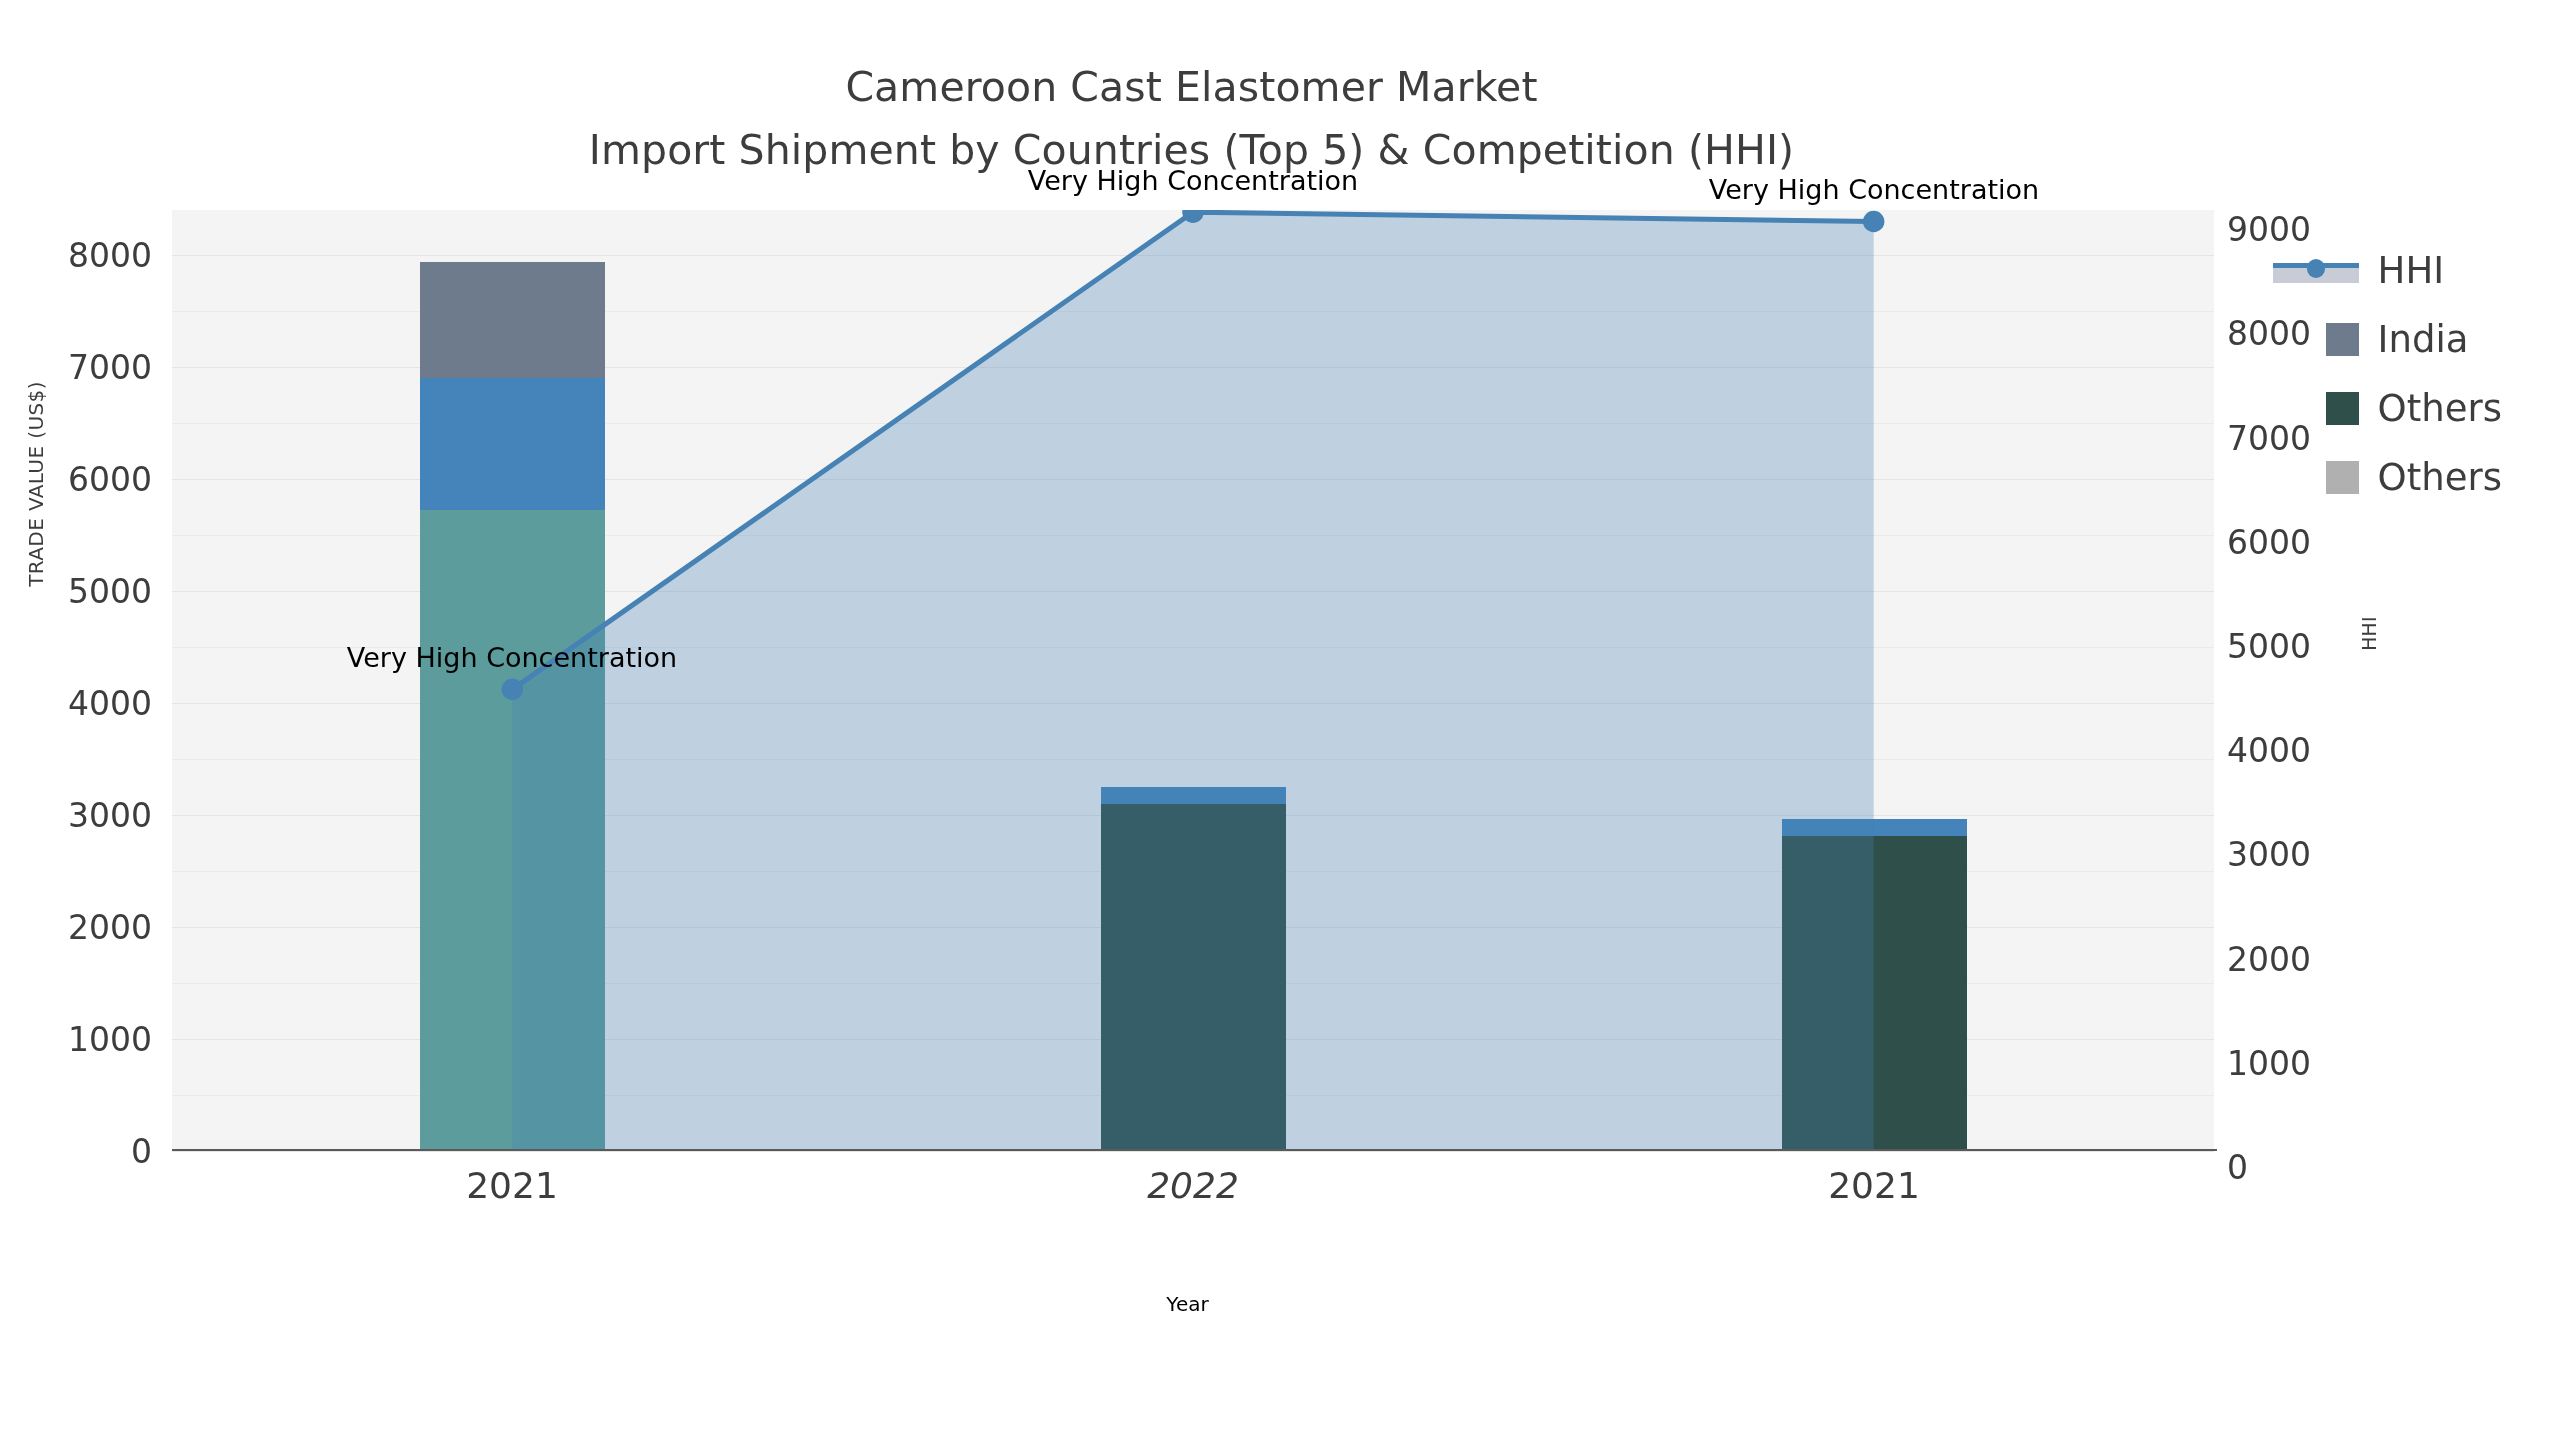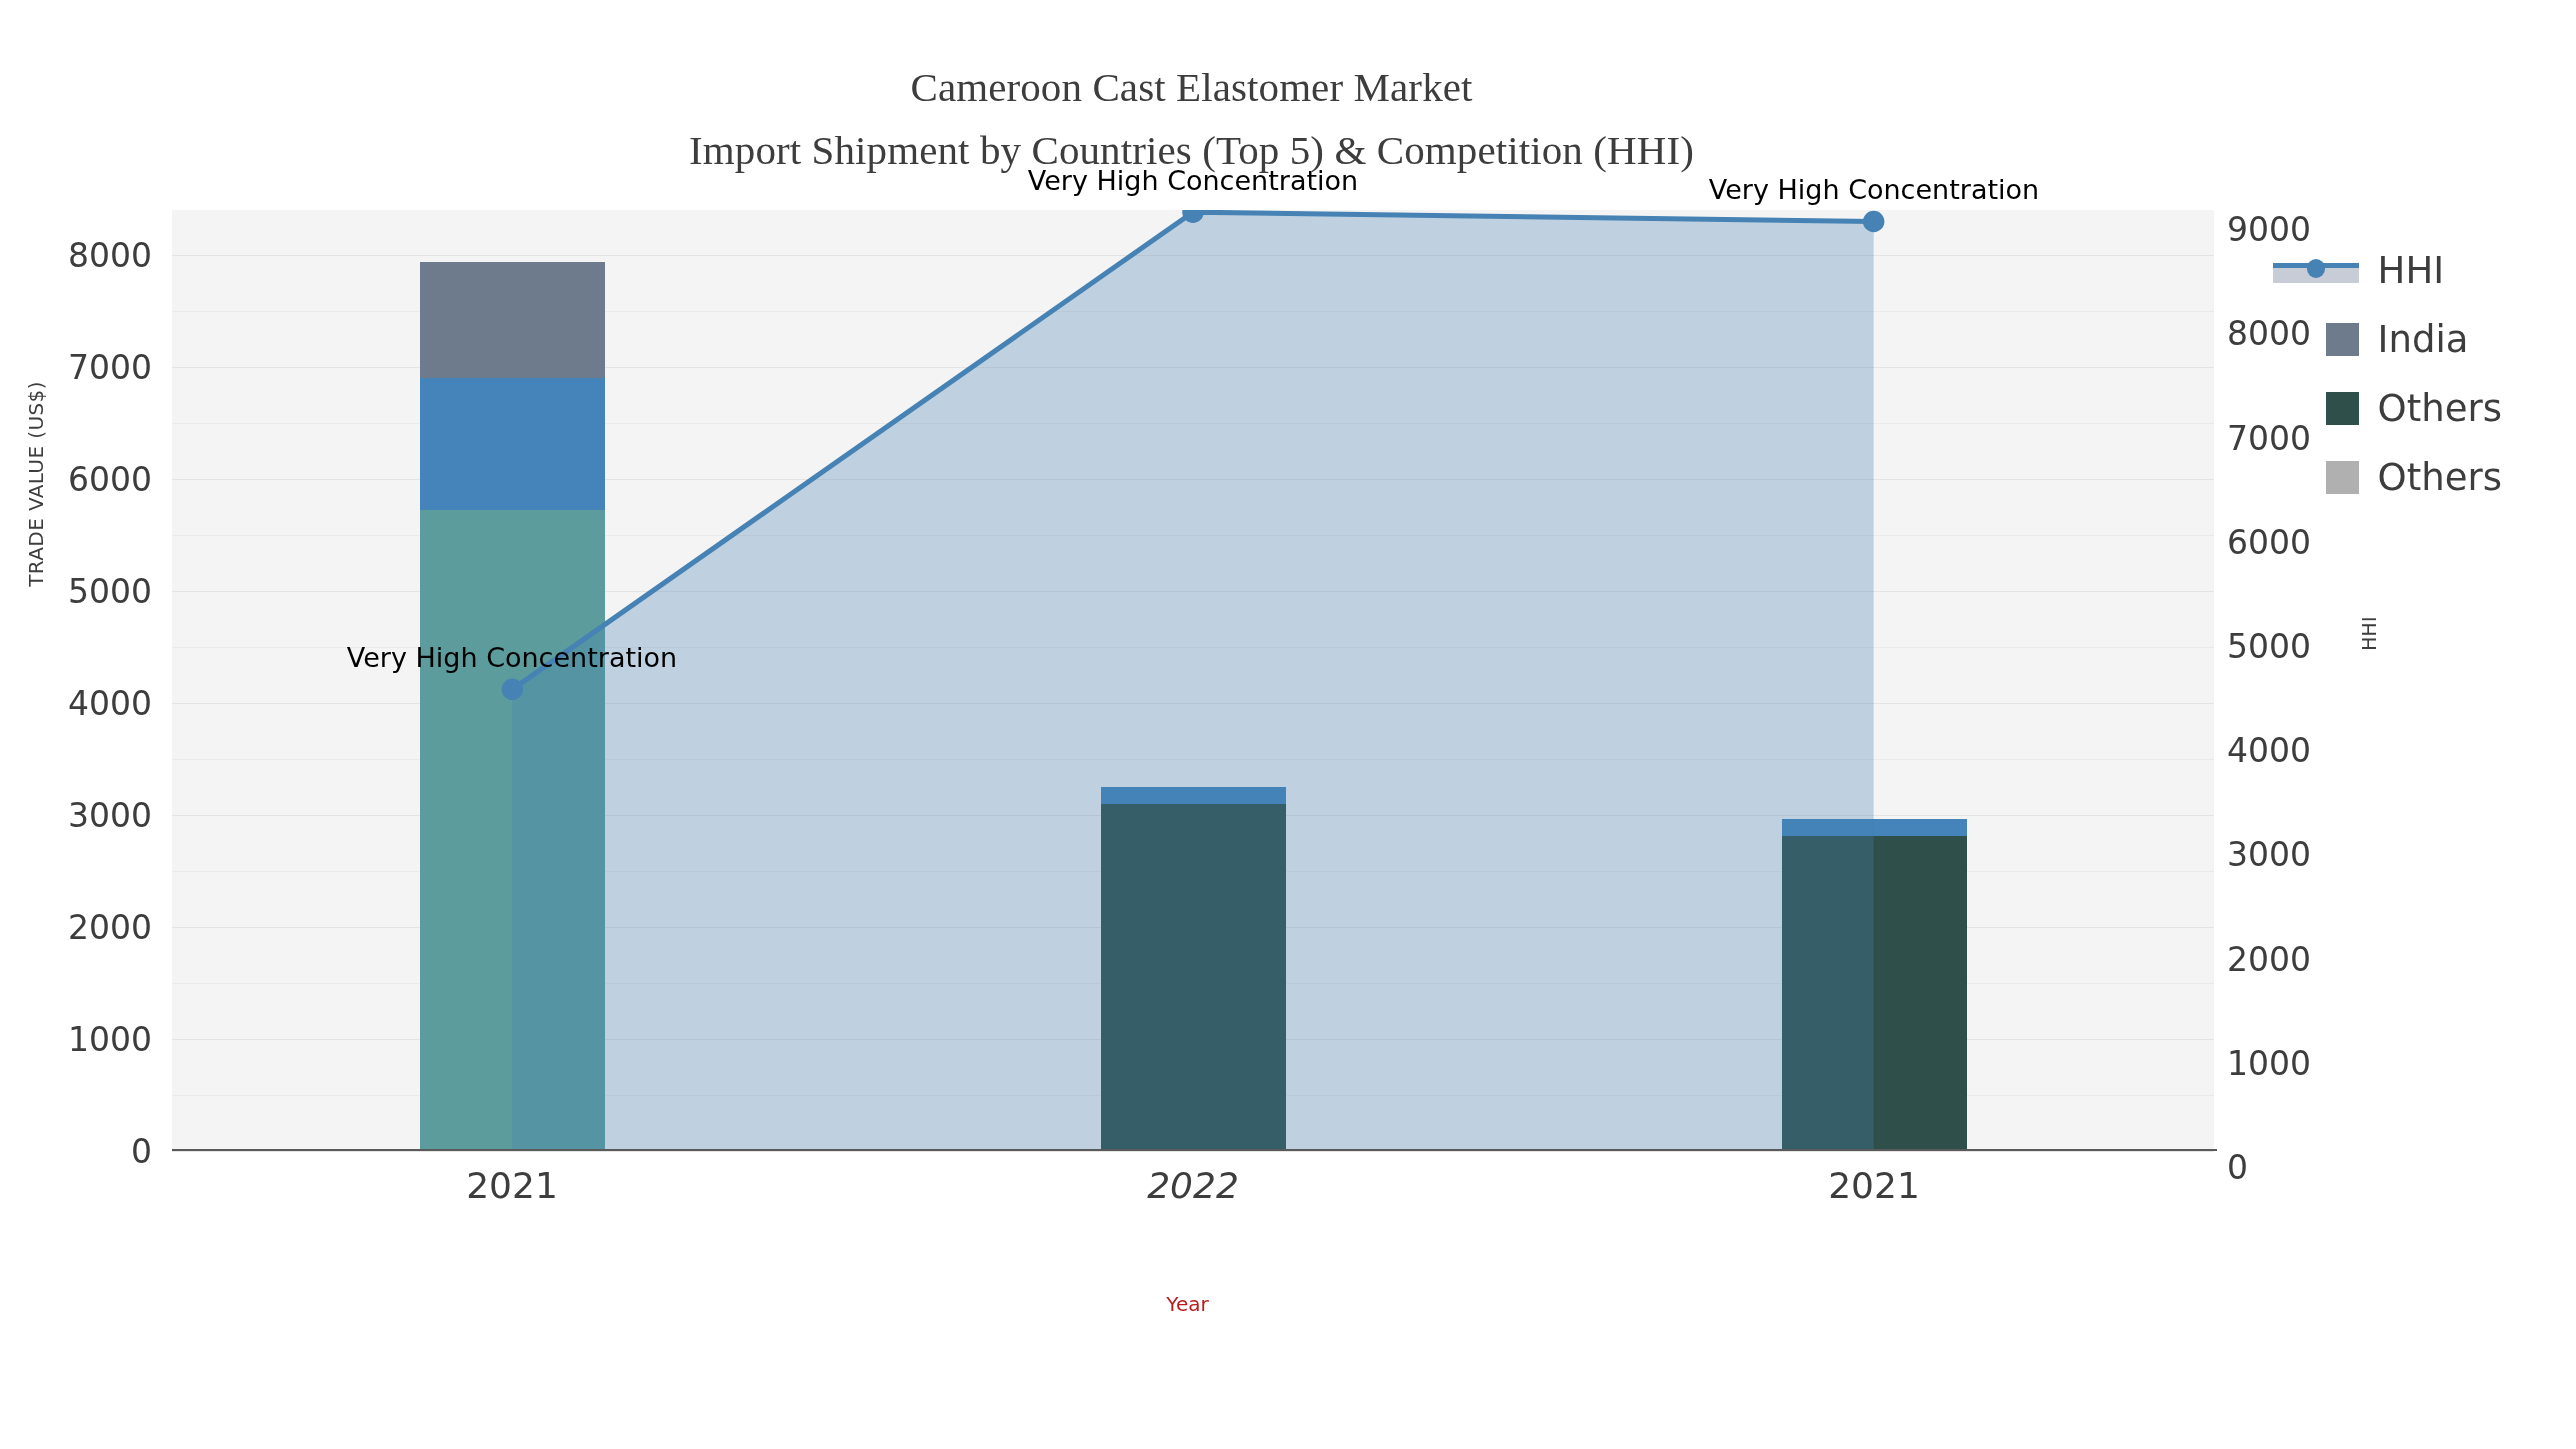--- a/index.html
+++ b/index.html
@@ -3,21 +3,21 @@
 <meta charset="utf-8">
 <style>
   html,body{margin:0;padding:0;}
   body{
     width:2576px;height:1449px;background:#ffffff;
     font-family:"DejaVu Sans","Liberation Sans",sans-serif;
     overflow:hidden;position:relative;
   }
   
   #title-block{position:absolute;left:0;top:56px;width:2383px;text-align:center;}
-  #title-block .tline{color:#3d3d3d;font-size:41px;line-height:63px;font-weight:400;letter-spacing:0.1px;font-family:Liberation Serif, serif;}
+  #title-block .tline{color:#3d3d3d;font-size:41px;line-height:63px;font-weight:400;letter-spacing:0.1px;}
   
   #plot-area{position:absolute;left:172px;top:210px;width:2042px;height:941px;background:#f4f4f4;}
   .gridline{position:absolute;left:0;width:100%;height:1.4px;background:#eaeaea;}
   .gridline.major{background:#e4e4e4;}
   #axis-bottom{position:absolute;left:172px;top:1149px;width:2045px;height:2.1px;background:#5a5a5a;}
   
   #y-left-ticks{position:absolute;left:0;top:210px;width:152px;height:941px;}
   #y-left-ticks .tick{position:absolute;right:0;transform:translateY(-50%);
     color:#3d3d3d;font-size:33px;text-align:right;white-space:nowrap;}
   #y-left-label{position:absolute;left:-215px;top:472px;width:501px;
@@ -28,21 +28,21 @@
   #y-right-ticks .tick{position:absolute;left:0;transform:translateY(-50%);
     color:#3d3d3d;font-size:33px;white-space:nowrap;margin-top:16px;}
   #y-right-label{position:absolute;left:2283px;top:623px;width:172px;
     transform:rotate(-90deg);transform-origin:center center;
     text-align:center;color:#3d3d3d;font-size:18.6px;letter-spacing:0.4px;}
   
   #x-ticks{position:absolute;left:172px;top:1165px;width:2042px;height:64px;}
   #x-ticks .xtick{position:absolute;transform:translateX(-50%);
     color:#3d3d3d;font-size:36px;white-space:nowrap;text-align:center;}
   #x-label{position:absolute;left:887px;top:1292px;width:601px;text-align:center;
-    color:#b91c1c;font-size:20px;}
+    color:#000000;font-size:20px;}
   
   .bar-seg{position:absolute;}
   
   #hhi-layer{position:absolute;left:172px;top:210px;width:2042px;height:941px;pointer-events:none;}
   .hhi-annot{position:absolute;transform:translateX(-50%);color:#000000;font-size:27px;white-space:nowrap;}
   
   #legend{position:absolute;left:2326px;top:236px;width:243px;}
   .legend-row{display:flex;align-items:center;height:69px;}
   .legend-swatch{width:33px;height:33px;margin-right:18.6px;flex:0 0 auto;}
   .legend-line{width:86px;height:33px;margin-right:18.6px;flex:0 0 auto;position:relative;margin-left:-53px;}

